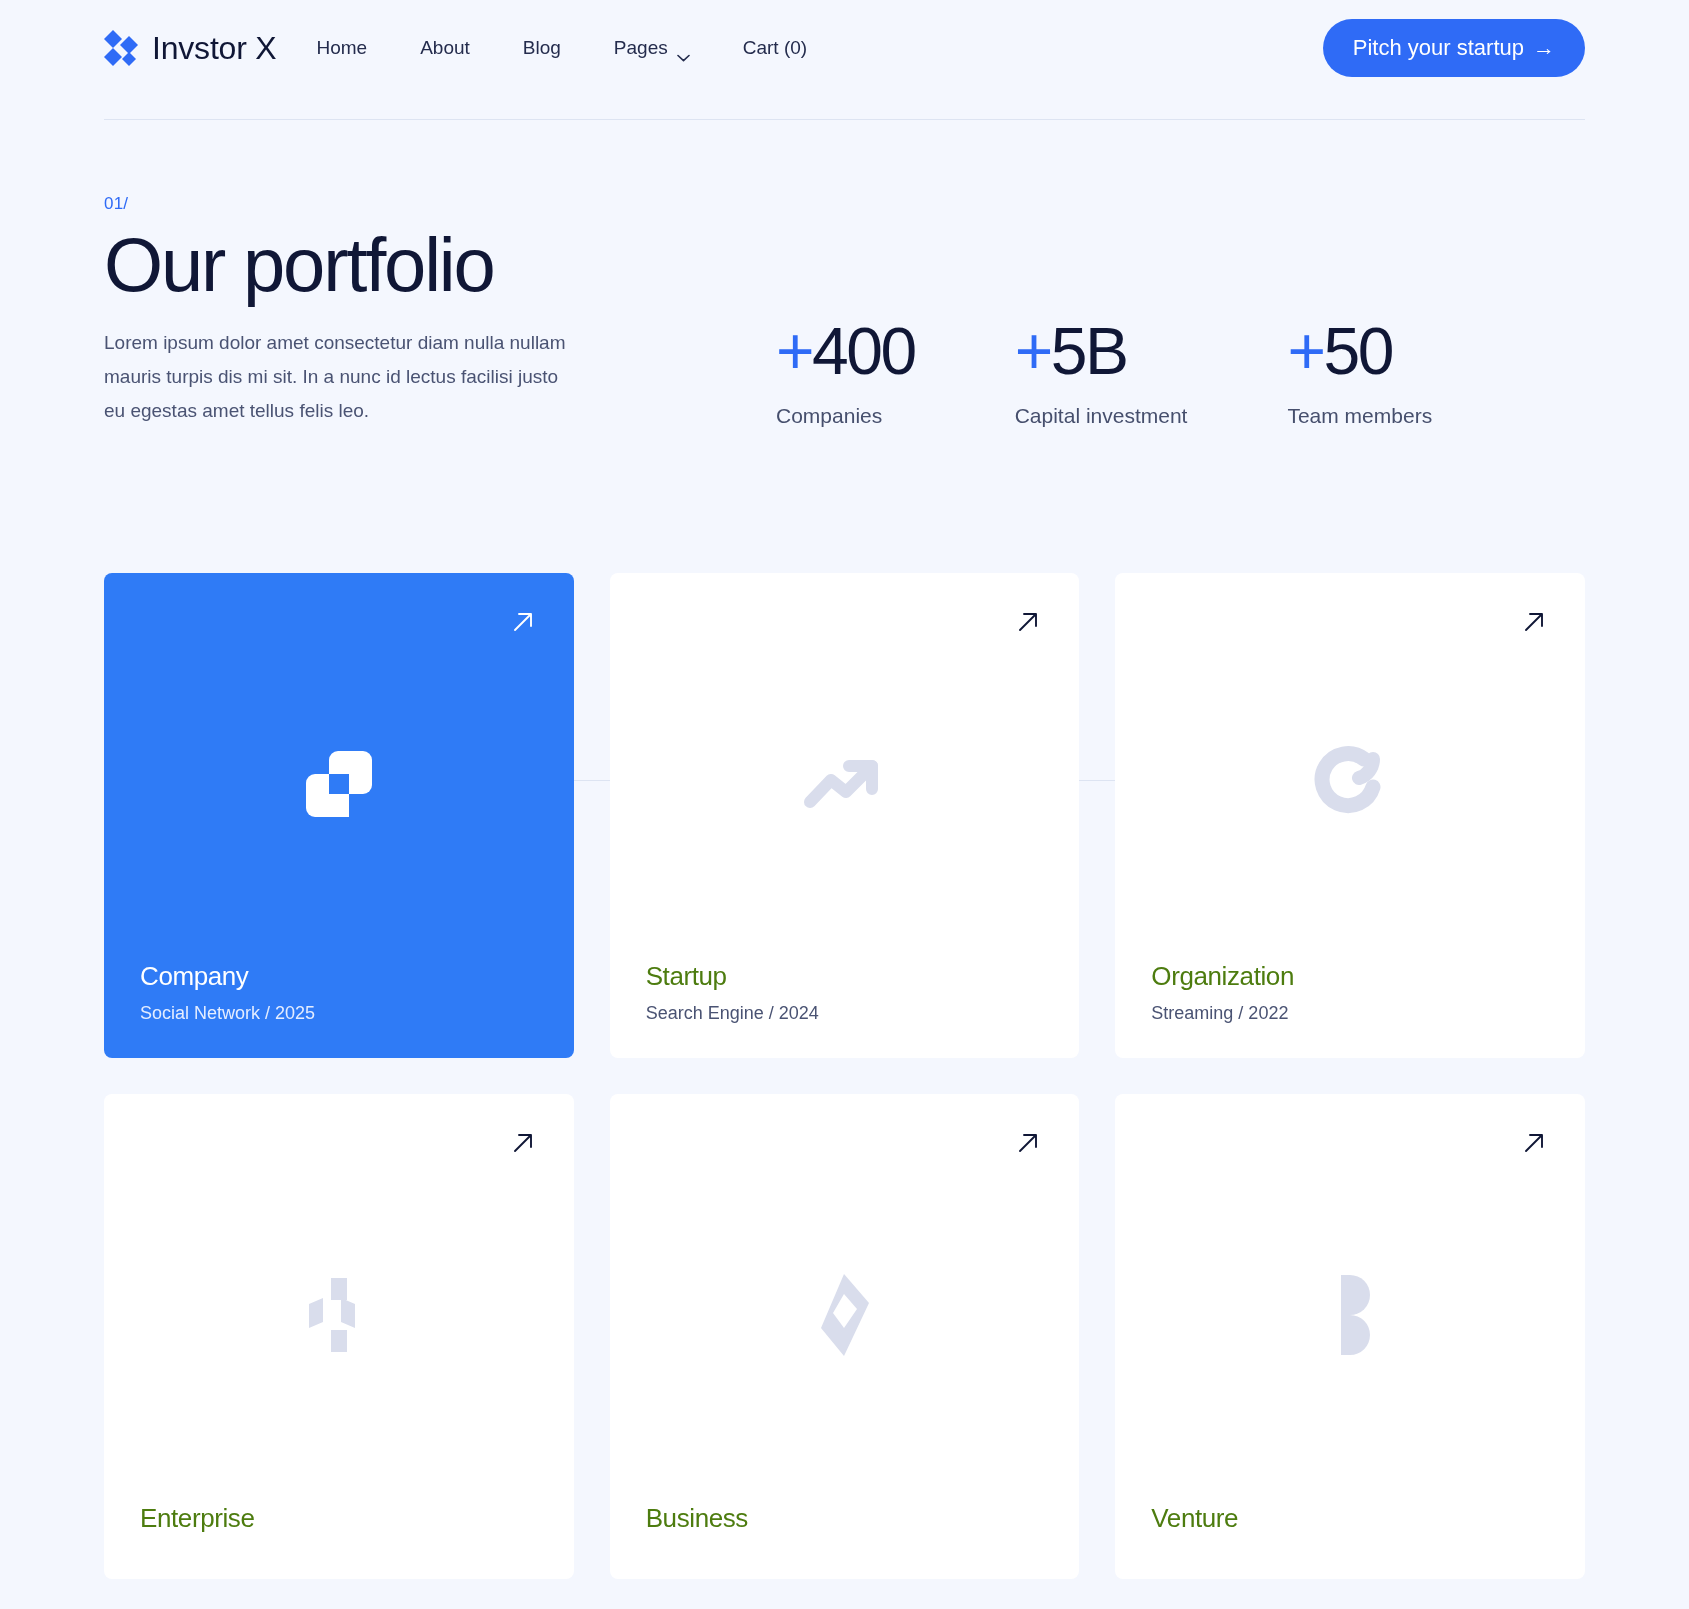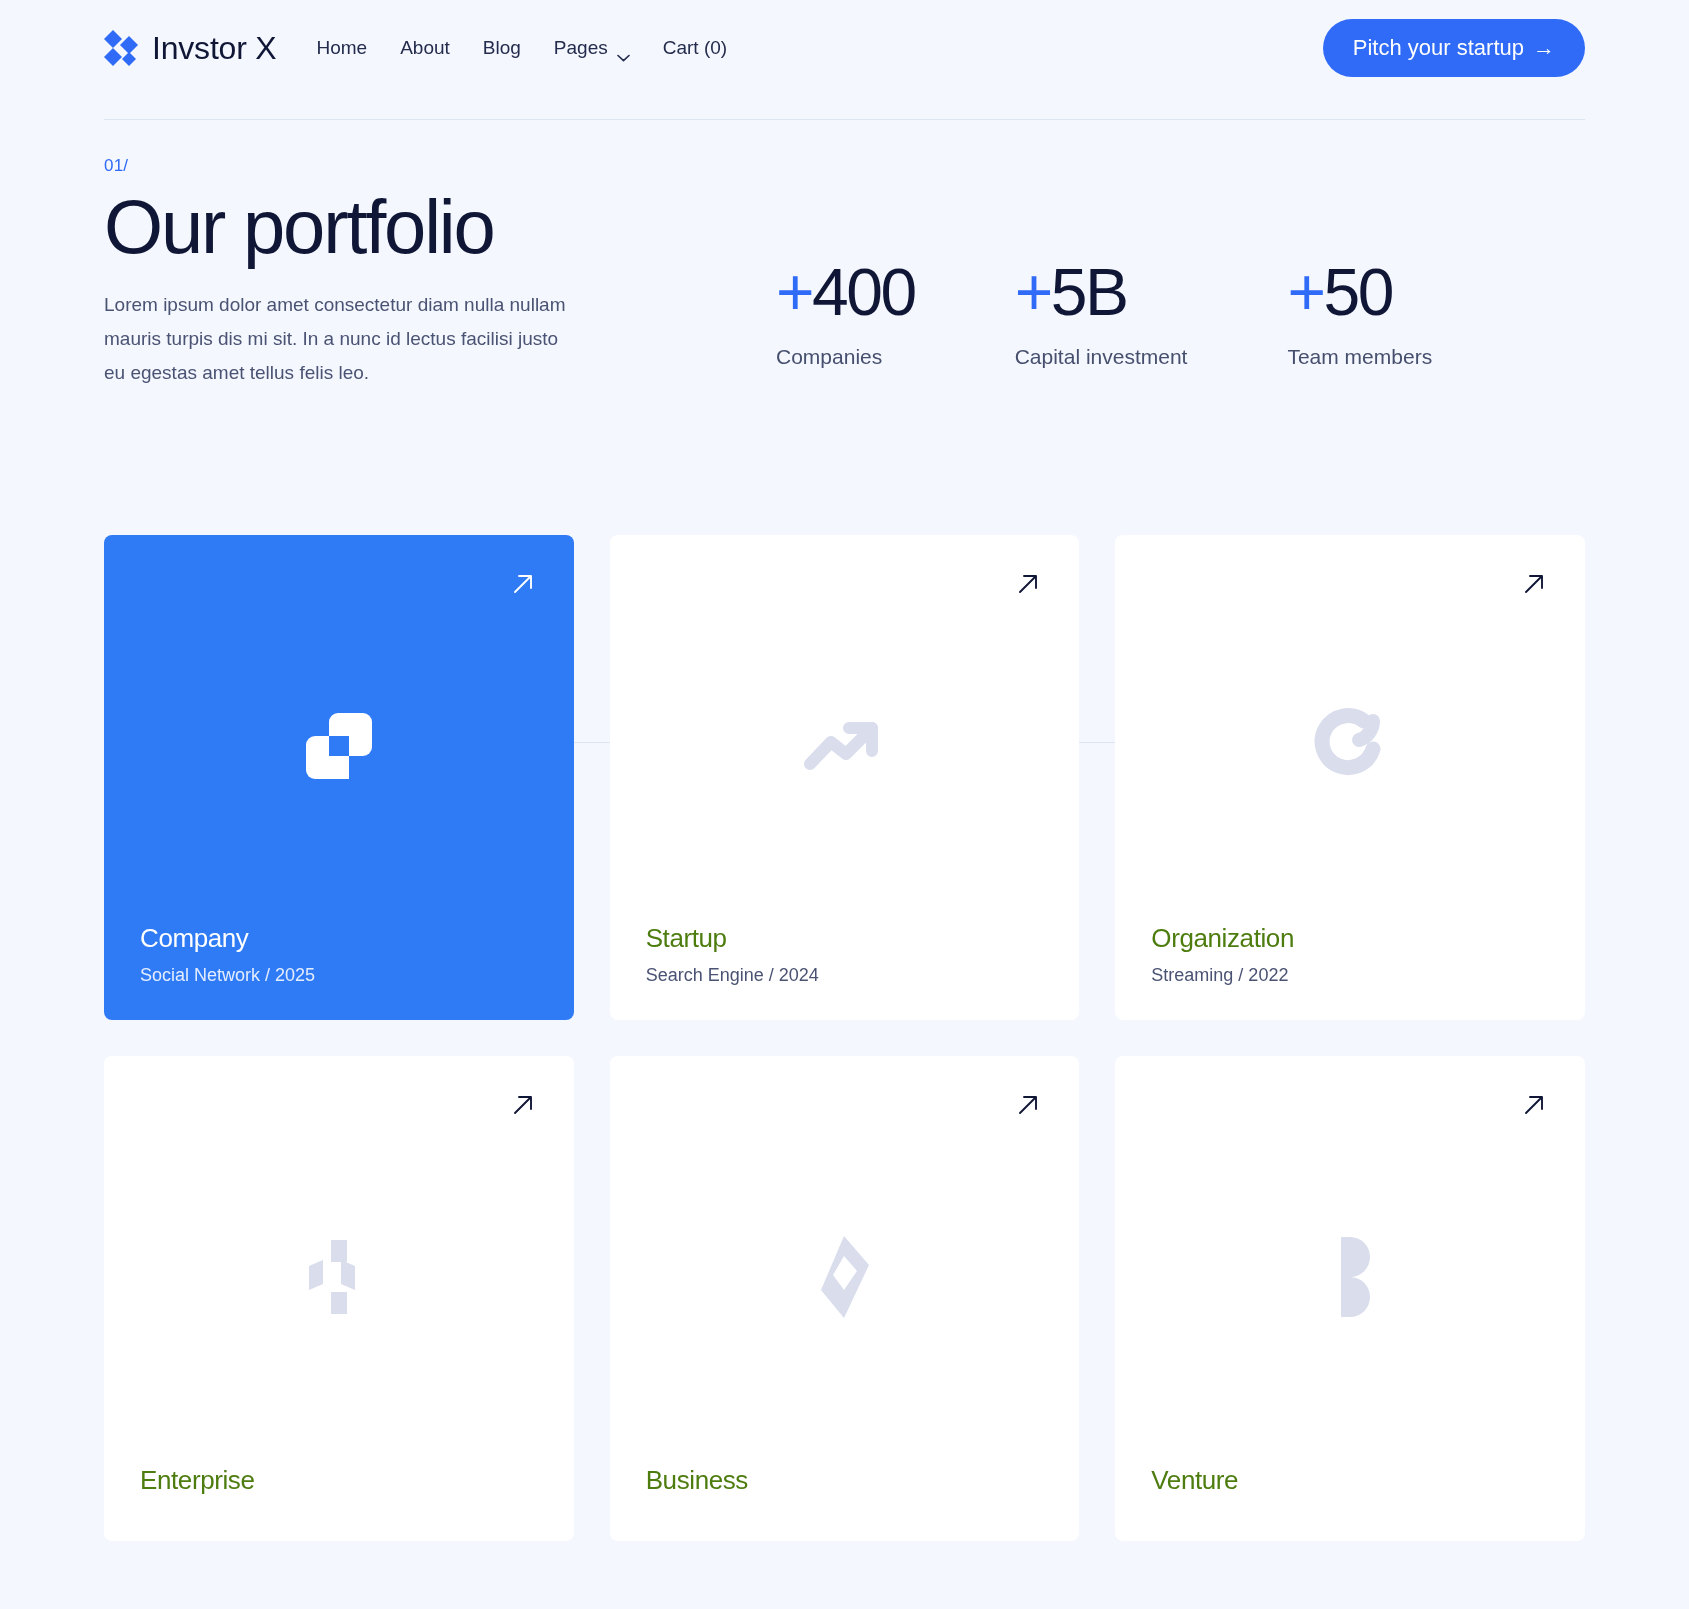--- a/index.html
+++ b/index.html
@@ -59,21 +59,21 @@
     font-size: 32px;
     font-weight: 400;
     color: #101736;
     letter-spacing: -0.2px;
     white-space: nowrap;
   }
 
   .nav {
     display: flex;
     align-items: center;
-    gap: 33px;
+    gap: 53px;
   }
 
   .nav-item {
     font-size: 19px;
     color: #242c4d;
     font-weight: 400;
     cursor: pointer;
     white-space: nowrap;
     display: flex;
     align-items: center;
@@ -114,22 +114,22 @@
   }
 
   .divider.top { top: 119px; }
   .divider.mid { top: 586px; }
 
   
   .hero {
     position: relative;
     padding: 0 104px;
     display: flex;
-    align-items: center;
-    margin-top: 60px;
+    align-items: flex-end;
+    margin-top: 98px;
   }
 
   .hero-left { width: 560px; flex: none; }
 
   .eyebrow {
     font-size: 17px;
     color: #2f6bf6;
     margin-bottom: 14px;
     letter-spacing: 0.2px;
   }

